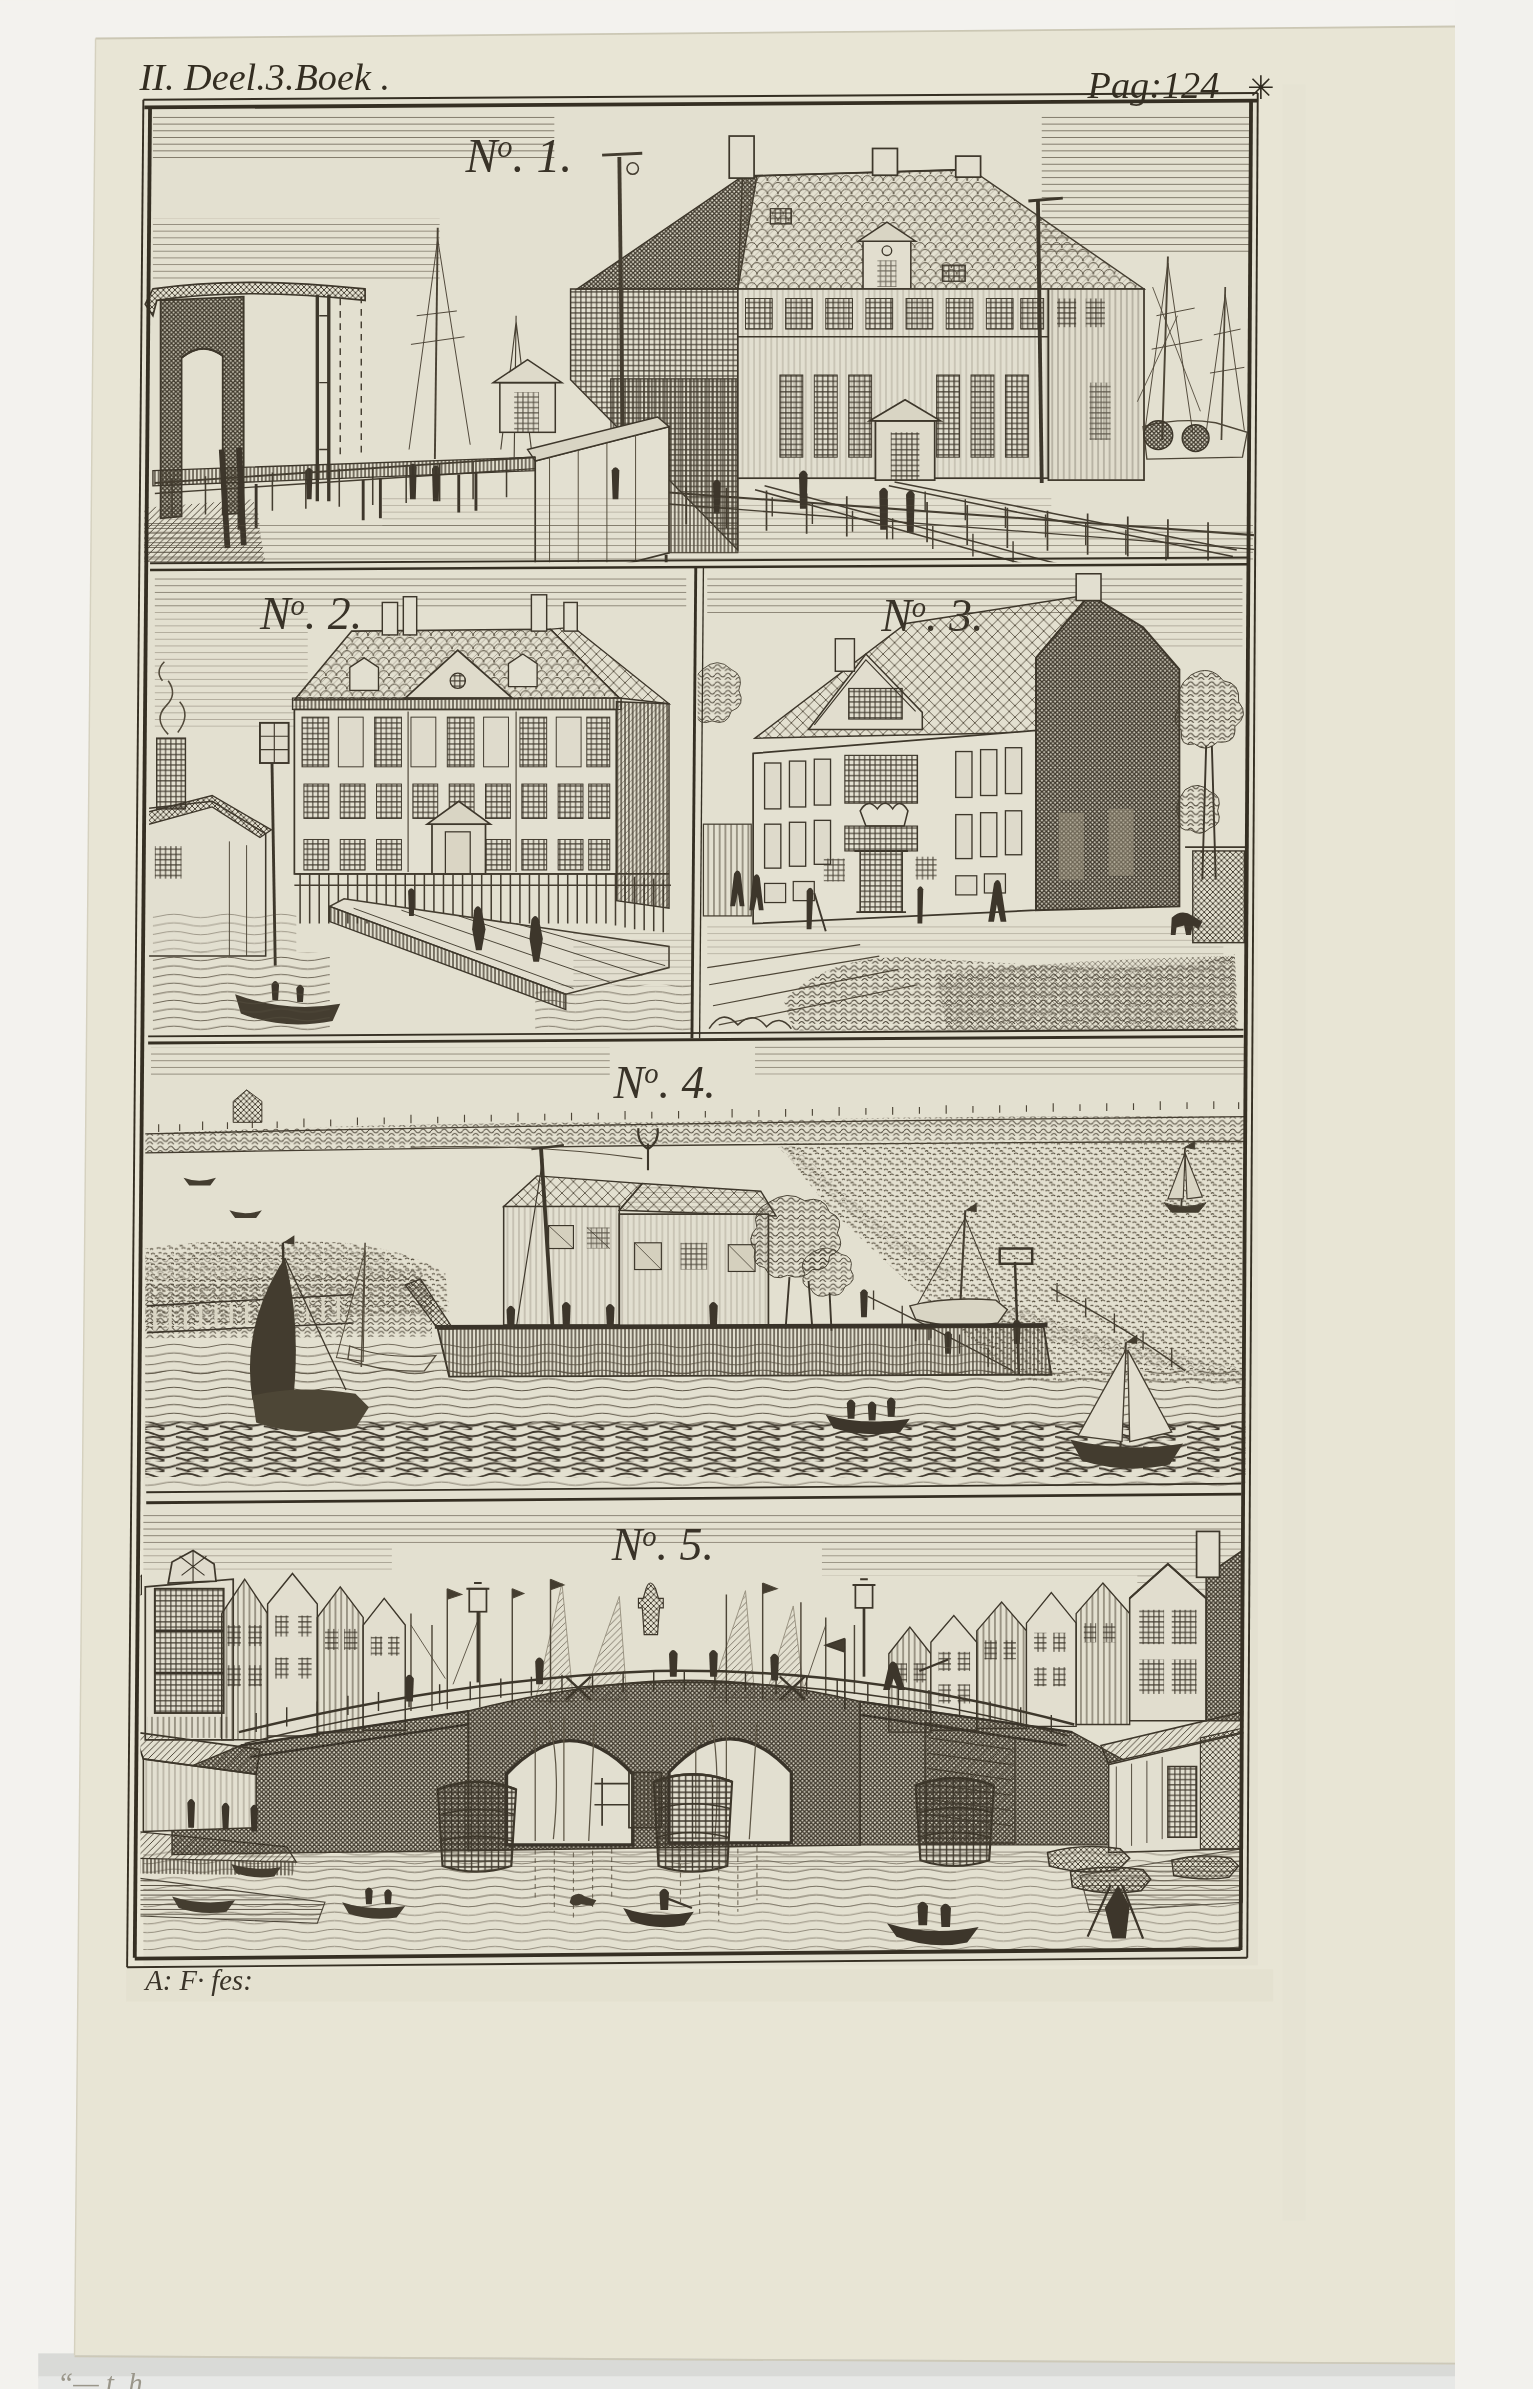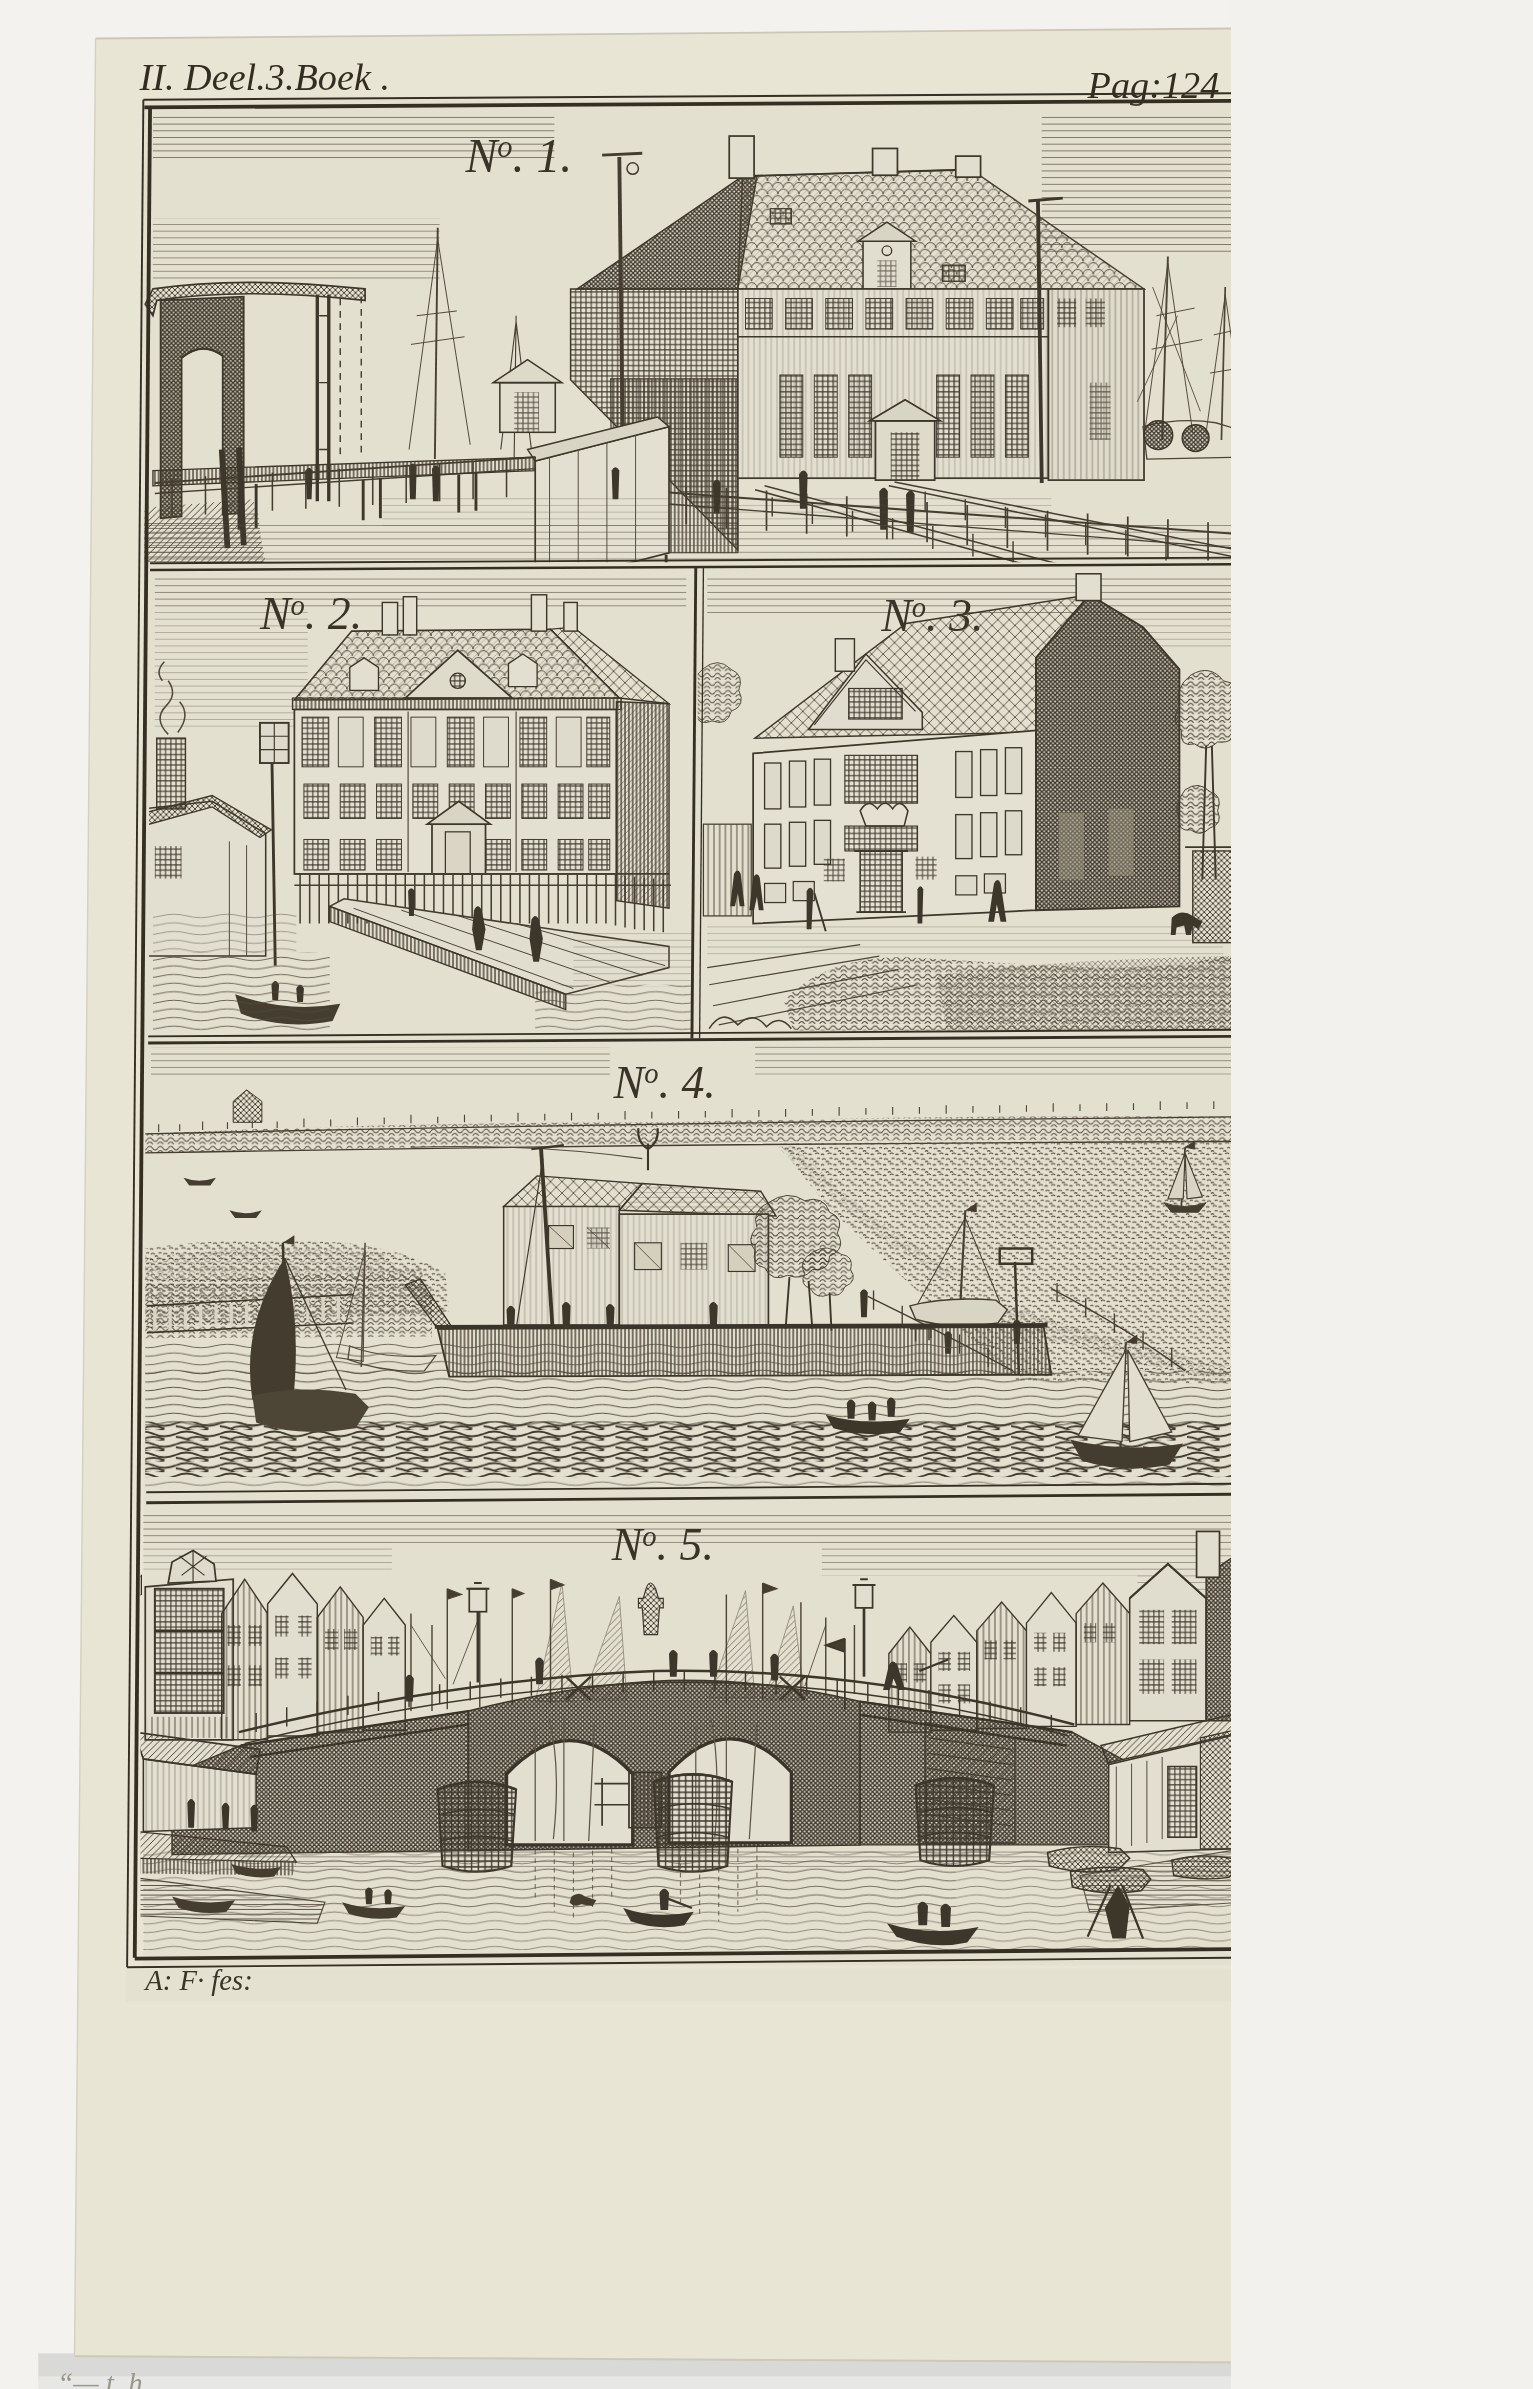--- a/index.html
+++ b/index.html
@@ -1,16 +1,16 @@
 <!DOCTYPE html>
 <html><head>
 <meta charset="utf-8">
 <style>
   html,body{margin:0;padding:0;background:#f2f1ed;}
-  .wrap{position:relative;width:1231px;height:2390px;overflow:hidden;
+  .wrap{position:relative;width:1455px;height:2390px;overflow:hidden;
         font-family:"Liberation Serif", serif;}
   svg{display:block}
 </style>
 </head>
 <body>
 <div class="wrap">
 <svg width="1533" height="2390" viewBox="0 0 1604 2500">
 <defs>
   <pattern id="hsky" width="150" height="7" patternUnits="userSpaceOnUse">
     <path d="M-2,3.5 H152" stroke="#4a4333" stroke-width="0.9" fill="none" opacity="0.8"></path>

